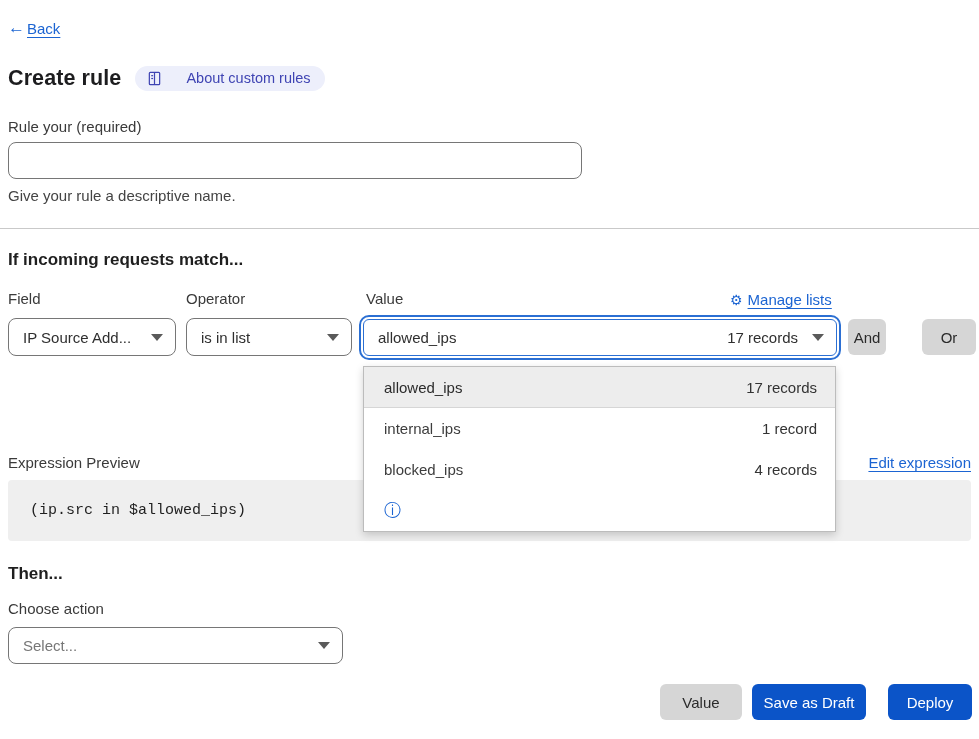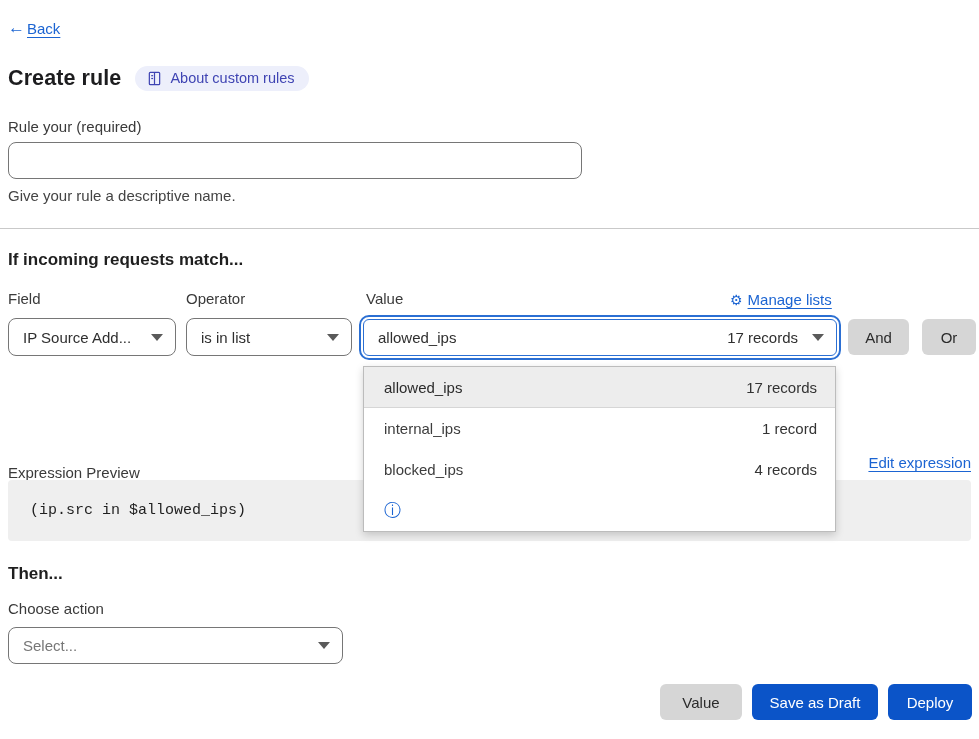--- a/index.html
+++ b/index.html
@@ -20,21 +20,21 @@
   .link-underline { color: #1b64d2; text-decoration: underline; text-underline-offset: 3px; cursor: pointer; font-size: 15px; }
 
   
   #back { top: 18px; left: 8px; display: flex; align-items: center; gap: 2px; }
   #back .arrow { font-size: 17px; color: #1b64d2; }
 
   
   #title-row { top: 66px; left: 8px; display: flex; align-items: center; gap: 14px; }
   #page-title { font-size: 21.5px; font-weight: 700; color: #1d1d1f; letter-spacing: 0.1px; }
   #about-pill {
-    display: inline-flex; align-items: center; gap: 8px;
+    display: inline-flex; align-items: center; gap: 24px;
     background: #edeffb; color: #3f44b3;
     border-radius: 14px; padding: 4px 14px 5px 12px;
     font-size: 14.5px; cursor: pointer;
   }
   #about-pill svg { display: block; }
 
   
   .field-label { font-size: 15px; color: #3a3a3a; }
   .help-text { font-size: 15px; color: #444; }
 
@@ -83,21 +83,21 @@
   }
   #value-combobox .selected-name { color: #2f2f2f; }
   #value-combobox .right-group { display: flex; align-items: center; gap: 14px; }
   #value-combobox .meta { color: #2f2f2f; }
 
   .gray-btn {
     background: #d6d6d6; color: #2b2b2b; border: none; border-radius: 6px;
     font-size: 15px; font-family: "Liberation Sans", sans-serif;
     display: flex; align-items: center; justify-content: center; cursor: pointer;
   }
-  #and-button { top: 319px; left: 848px; width: 61px; height: 36px; }
+  #and-button { top: 319px; left: 848px; width: 38px; height: 36px; }
   #or-button { top: 319px; left: 922px; width: 54px; height: 36px; }
 
   
   #list-dropdown {
     top: 366px; left: 363px; width: 473px;
     background: #fff; border: 1px solid #bcbcbc;
     box-shadow: 0 3px 8px rgba(0,0,0,0.18);
     z-index: 20;
   }
   .menu-item {
@@ -108,21 +108,21 @@
   .menu-item.highlighted { background: #ededed; border-bottom: 1px solid #d6d6d6; color: #2b2b2b; }
   .menu-item .left-group { display: flex; align-items: center; gap: 10px; }
   .managed-badge {
     background: #a9c9f1; color: #14396b; border-radius: 11px;
     font-size: 13.5px; padding: 2px 11px 3px;
   }
   .info-icon { color: #1b64d2; font-size: 17px; line-height: 1; cursor: pointer; font-family: "DejaVu Sans", sans-serif; }
   .muted-name { color: #5c5c5c; }
 
   
-  #expression-label { top: 464px; left: 8px; }
+  #expression-label { top: 454px; left: 8px; }
   #edit-expression { top: 454px; right: 8px; position: absolute; text-align: center; }
   #expression-box {
     top: 480px; left: 8px; width: 963px; height: 61px;
     background: #efefef; border-radius: 4px; z-index: 5;
     display: flex; align-items: center; padding-left: 22px;
   }
   #expression-code {
     font-family: "Liberation Mono", "DejaVu Sans Mono", monospace;
     font-size: 15px; color: #1f1f1f;
   }
@@ -133,21 +133,21 @@
   #action-select { top: 627px; left: 8px; width: 335px; height: 37px; }
   #action-select .placeholder { color: #767676; }
 
   
   .blue-btn {
     background: #0b54c8; color: #fff; border: none; border-radius: 6px;
     font-size: 15px; font-family: "Liberation Sans", sans-serif;
     display: flex; align-items: center; justify-content: center; cursor: pointer;
   }
   #cancel-button { top: 684px; left: 660px; width: 82px; height: 36px; }
-  #save-draft-button { top: 684px; left: 752px; width: 126px; height: 36px; }
+  #save-draft-button { top: 684px; left: 752px; width: 114px; height: 36px; }
   #deploy-button { top: 684px; left: 888px; width: 84px; height: 36px; }
 </style>
 </head>
 <body>
 
 <a class="abs link" id="back">
   <span class="arrow">←</span>
     <span class="underlined">Back</span>
 </a>
 

